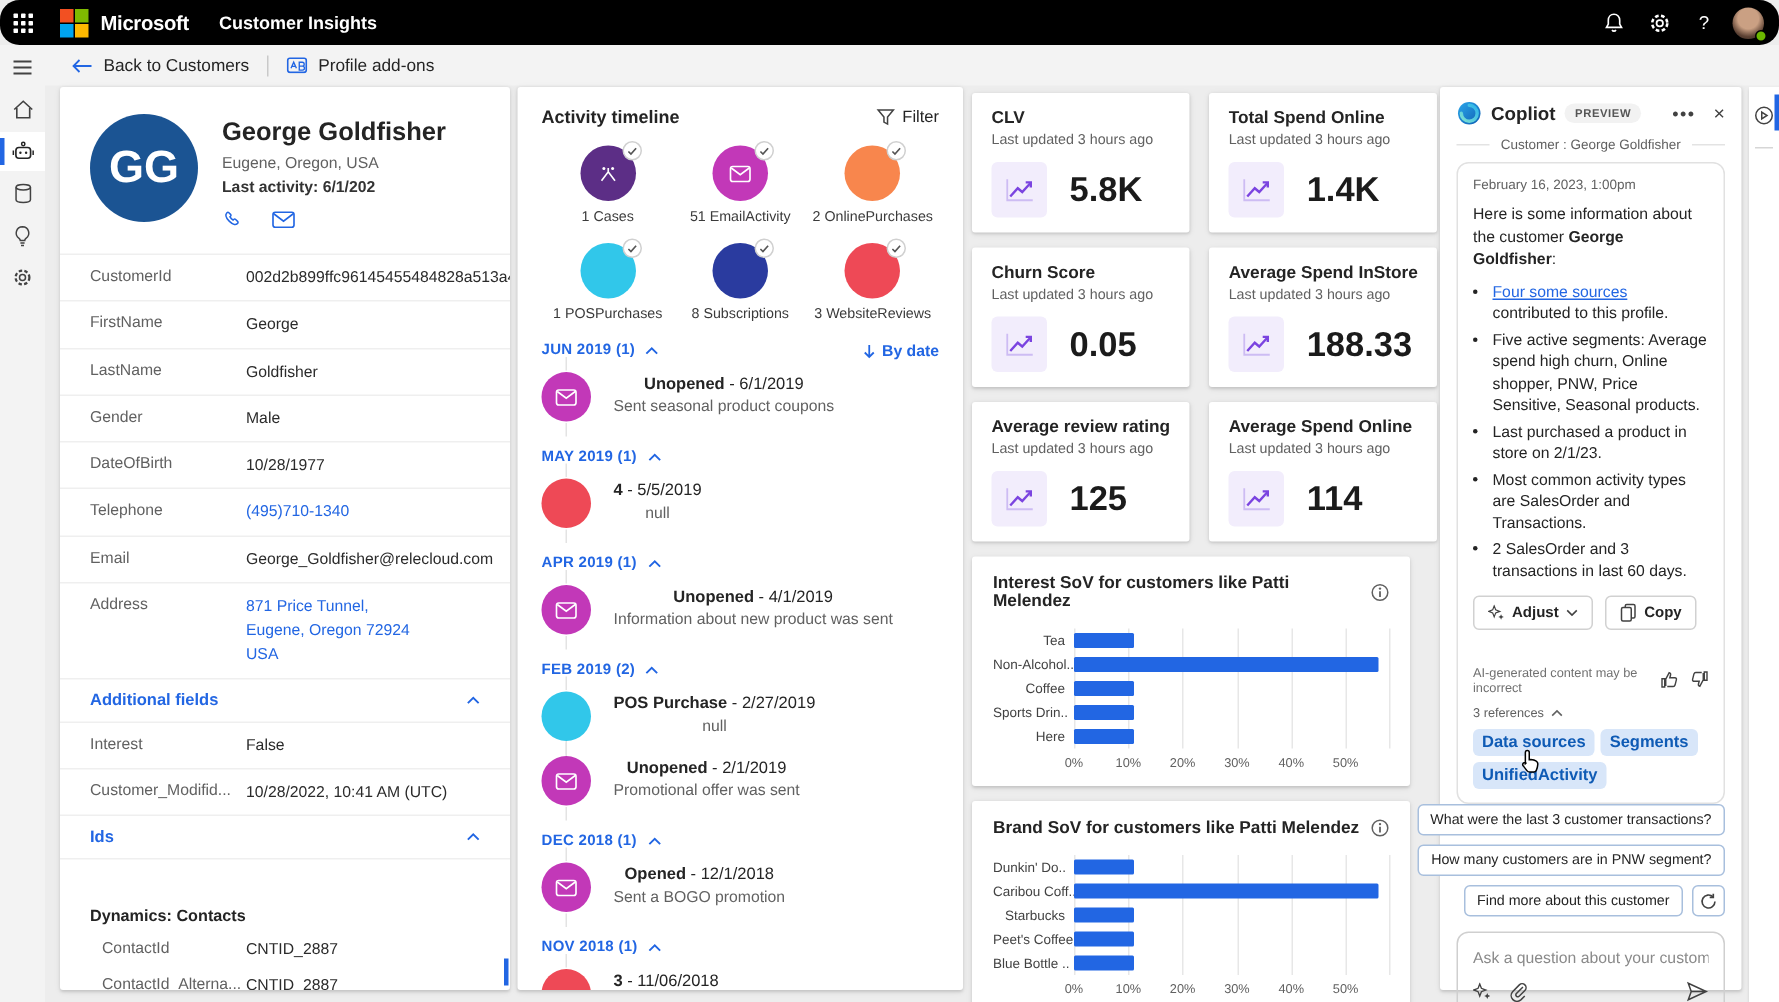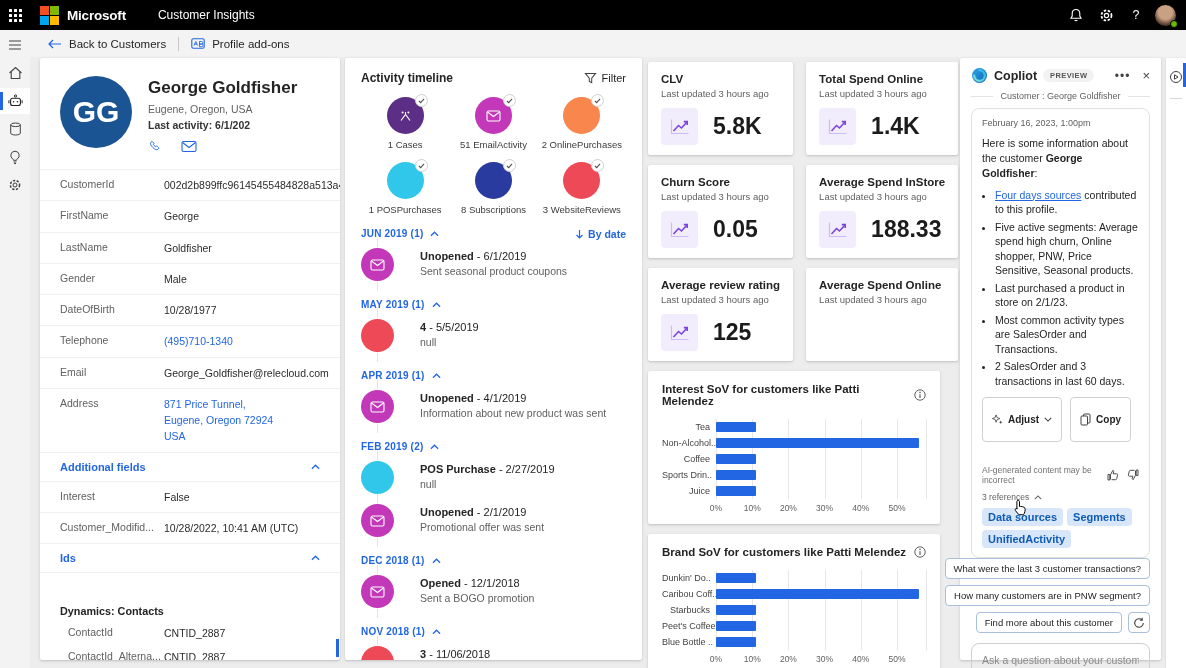--- a/index.html
+++ b/index.html
@@ -1,30 +1,30 @@
 <!DOCTYPE html>
 <html><head>
 <meta charset="utf-8">
 <style>
 *{margin:0;padding:0;box-sizing:border-box;font-family:"Liberation Sans","DejaVu Sans",sans-serif;}
 html,body{width:1186px;height:668px;overflow:hidden;}
 body{background:#ededed;position:relative;font-size:12px;color:#242424;}
 svg{display:block;}
 .link{color:#2266e3;text-decoration:none;}
 
-.topbar{position:absolute;top:0;left:0;right:0;height:30px;background:#000;display:flex;align-items:center;color:#fff;z-index:5;}
+.topbar{position:absolute;top:0;left:0;right:0;height:30px;background:#000;display:flex;align-items:center;color:#fff;z-index:5;border-radius:13px;}
 .waffle{width:30px;height:30px;display:flex;align-items:center;justify-content:center;}
 .waffle .grid{display:grid;grid-template-columns:repeat(3,3px);grid-template-rows:repeat(3,3px);gap:2px;}
 .waffle .grid i{background:#fff;border-radius:0.5px;}
 .mslogo{display:flex;align-items:center;margin-left:10px;}
 .mslogo .sq{display:grid;grid-template-columns:9px 9px;grid-template-rows:9px 9px;gap:1px;}
 .mslogo .sq i:nth-child(1){background:#f25022}.mslogo .sq i:nth-child(2){background:#7fba00}
 .mslogo .sq i:nth-child(3){background:#00a4ef}.mslogo .sq i:nth-child(4){background:#ffb900}
 .mslogo b{font-size:13.5px;margin-left:8px;letter-spacing:-0.2px;}
-.appname{font-size:12px;font-weight:normal;margin-left:32px;}
+.appname{font-size:12px;font-weight:bold;margin-left:20px;}
 .top-right{margin-left:auto;display:flex;align-items:center;}
 .top-ic{width:30px;height:30px;display:flex;align-items:center;justify-content:center;cursor:pointer;}
 .help-q{font-size:12.5px;color:#fff;}
 .avatar-top{width:21px;height:21px;border-radius:50%;background:radial-gradient(circle at 50% 35%,#caa083 0 40%,#5d4234 70%,#2e2620);position:relative;margin:0 10px 0 4px;}
 .avatar-top .presence{position:absolute;right:-2px;bottom:-2px;width:8px;height:8px;border-radius:50%;background:#6bb700;border:1.5px solid #000;}
 
 .subbar{position:absolute;top:30px;left:30px;right:0;height:27px;background:#f3f3f3;display:flex;align-items:center;padding-left:18px;}
 .back-link{display:flex;align-items:center;gap:7px;font-size:11.5px;color:#242424;cursor:pointer;}
 .subbar .divider{width:1px;height:14px;background:#c9c9c9;margin:0 12px;}
 .addons{display:flex;align-items:center;gap:7px;font-size:11.5px;color:#242424;cursor:pointer;}
@@ -63,21 +63,21 @@
 .filter-btn{display:flex;align-items:center;gap:5px;font-size:11px;color:#242424;cursor:pointer;}
 .act-grid{display:grid;grid-template-columns:repeat(3,1fr);row-gap:12px;margin-top:12px;}
 .act-cell{display:flex;flex-direction:column;align-items:center;}
 .act-circle{width:37px;height:37px;border-radius:50%;position:relative;display:flex;align-items:center;justify-content:center;cursor:pointer;}
 .act-badge{position:absolute;top:-3px;right:-4px;width:13px;height:13px;border-radius:50%;background:#fff;border:1px solid #d0d0d0;display:flex;align-items:center;justify-content:center;}
 .act-label{font-size:9.5px;color:#3b3b3b;margin-top:5px;white-space:nowrap;}
 #timeline-sections{margin-top:10px;position:relative;}
 .sort-btn{position:absolute;top:0;right:0;display:flex;align-items:center;gap:4px;color:#2266e3;font-size:10.5px;font-weight:bold;cursor:pointer;}
 .month-row{display:flex;align-items:center;gap:7px;color:#2266e3;font-size:10px;font-weight:bold;margin:13px 0 4px;cursor:pointer;letter-spacing:.2px;}
 .month-row:first-child{margin-top:0;}
-.t-entry{display:flex;gap:26px;padding:5px 0;cursor:pointer;}
+.t-entry{display:flex;gap:15px;padding:5px 0;cursor:pointer;text-align:center;}
 .t-icon-wrap{position:relative;flex:none;}
 .t-icon-wrap::before{content:'';position:absolute;left:16px;top:-10px;width:1px;height:9px;background:#e3e3e3;}
 .t-icon-wrap::after{content:'';position:absolute;left:16px;bottom:-10px;width:1px;height:9px;background:#e3e3e3;}
 .t-circle{width:33px;height:33px;border-radius:50%;display:flex;align-items:center;justify-content:center;}
 .t-title{font-size:11px;color:#242424;padding-top:2px;}
 .t-title b{font-weight:bold;}
 .t-desc{font-size:10.5px;color:#616161;margin-top:3px;}
 
 #kpi-col{position:absolute;left:648px;top:62px;width:292px;bottom:8px;}
 #kpi-grid{display:grid;grid-template-columns:1fr 1fr;gap:10px 13px;}
@@ -109,21 +109,21 @@
 .cp-divider{display:flex;align-items:center;gap:7px;margin:7px 0;}
 .cp-divider i{flex:1;height:1px;background:#e3e3e3;}
 .cp-divider span{font-size:9px;color:#616161;white-space:nowrap;}
 .cp-card{border:1px solid #e1e1e1;border-radius:8px;padding:9px 10px;}
 .cp-time{font-size:9px;color:#616161;}
 .cp-para{font-size:10.5px;line-height:1.42;margin-top:8px;}
 #copilot-bullets{margin:7px 0 0 13px;}
 #copilot-bullets li{font-size:10.5px;line-height:1.38;margin-bottom:3px;}
 #copilot-bullets a{text-decoration:underline;}
 .cp-btns{display:flex;gap:8px;margin-top:9px;}
-.cp-btn{display:flex;align-items:center;gap:5px;border:1px solid #d1d1d1;background:#fff;border-radius:4px;padding:15px 9px;font-size:10px;font-weight:bold;color:#242424;cursor:pointer;}
+.cp-btn{display:flex;align-items:center;gap:5px;border:1px solid #d1d1d1;background:#fff;border-radius:4px;padding:4px 9px;font-size:10px;font-weight:bold;color:#242424;cursor:pointer;}
 .cp-note-row{display:flex;align-items:center;margin-top:23px;}
 .cp-note{font-size:8.5px;color:#707070;}
 .cp-thumbs{margin-left:auto;display:flex;gap:8px;}
 .cp-thumbs span{cursor:pointer;}
 .thumb-down svg{transform:rotate(180deg);}
 .cp-refs{display:flex;align-items:center;gap:5px;font-size:8.5px;color:#616161;margin-top:7px;cursor:pointer;}
 #ref-chips{display:flex;flex-wrap:wrap;gap:4px;margin-top:6px;}
 .ref-chip{background:#d8e6f9;color:#0f5bb5;font-size:11px;font-weight:bold;padding:3px 6px;border-radius:4px;cursor:pointer;white-space:nowrap;}
 #suggestion-rows{}
 .sug-row{display:flex;justify-content:flex-end;align-items:center;gap:6px;margin-bottom:6px;}
@@ -639,40 +639,50 @@
               <path d="M4.5 13 9.5 7.5l3 2.5 5.5-6" fill="none" stroke="#7b44e0" stroke-width="1.6"></path>
               <path d="M14.8 3.6H18.2V7" fill="none" stroke="#7b44e0" stroke-width="1.6"></path>
             </svg>
           </span>
           <span class="kpi-value">125</span>
         </div>
       </div>
       <div class="kpi-card">
         <div class="kpi-title">Average Spend Online</div>
         <div class="kpi-updated">Last updated 3 hours ago</div>
+        <div class="kpi-row">
+          <span class="kpi-icon">
+            <svg width="22" height="18" viewBox="0 0 22 18">
+              <path d="M2.5 1.5v14h17" fill="none" stroke="#cdbcf3" stroke-width="1.2"></path>
+              <path d="M4.5 13 9.5 7.5l3 2.5 5.5-6" fill="none" stroke="#7b44e0" stroke-width="1.6"></path>
+              <path d="M14.8 3.6H18.2V7" fill="none" stroke="#7b44e0" stroke-width="1.6"></path>
+            </svg>
+          </span>
+          <span class="kpi-value">114</span>
+        </div>
       </div>
     </div>
   <div class="chart-card" id="chart-card-0">
     <div class="chart-head">
       <span class="chart-title">Interest SoV for customers like Patti Melendez</span>
       <span>
           <svg width="12" height="12" viewBox="0 0 12 12">
             <circle cx="6" cy="6" r="5.2" fill="none" stroke="#616161"></circle>
             <circle cx="6" cy="3.4" r="0.8" fill="#616161"></circle>
             <path d="M6 5.2V9" stroke="#616161" stroke-width="1.2"></path>
           </svg>
         </span>
     </div>
     <div class="chart-area">
         <div class="chart-labels">
           <div class="c-label">Tea</div>
           <div class="c-label">Non-Alcohol..</div>
           <div class="c-label">Coffee</div>
           <div class="c-label">Sports Drin..</div>
-          <div class="c-label">Juice</div>
+          <div class="c-label">Here</div>
         </div>
         <div class="chart-plot">
           <div class="gridline" style="left:0%"></div>
           <div class="gridline" style="left:17.24137931034483%"></div>
           <div class="gridline" style="left:34.48275862068966%"></div>
           <div class="gridline" style="left:51.724137931034484%"></div>
           <div class="gridline" style="left:68.96551724137932%"></div>
           <div class="gridline" style="left:86.20689655172413%"></div>
           <div class="gridline" style="left:100%"></div>
           <div class="bar" style="top:3px;width:18.96551724137931%;background:#2266e3"></div>
@@ -762,21 +772,21 @@
   <div class="cp-spacer"></div>
   <div class="cp-divider">
       <i></i>
       <span>Customer : George Goldfisher</span>
       <i></i>
     </div>
   <div class="cp-card">
     <div class="cp-time">February 16, 2023, 1:00pm</div>
     <div class="cp-para"><span>Here is some information about the customer </span><b>George Goldfisher</b><span>:</span></div>
     <ul id="copilot-bullets">
-        <li><a class="link" href="#">Four days sources</a> contributed to this profile.</li>
+        <li><a class="link" href="#">Four some sources</a> contributed to this profile.</li>
         <li>Five active segments: Average spend high churn, Online shopper, PNW, Price Sensitive, Seasonal products.</li>
         <li>Last purchased a product in store on 2/1/23.</li>
         <li>Most common activity types are SalesOrder and Transactions.</li>
         <li>2 SalesOrder and 3 transactions in last 60 days.</li>
       </ul>
     <div class="cp-btns">
       <button class="cp-btn">
         <svg width="11" height="11" viewBox="0 0 12 12">
             <path d="M4.5 1 5.6 3.9 8.5 5 5.6 6.1 4.5 9 3.4 6.1 0.5 5 3.4 3.9Z" fill="none" stroke="#424242" stroke-width="0.9"></path>
             <path d="M9.5 7l.6 1.4 1.4.6-1.4.6-.6 1.4-.6-1.4L7.5 9l1.4-.6Z" fill="#424242"></path>

